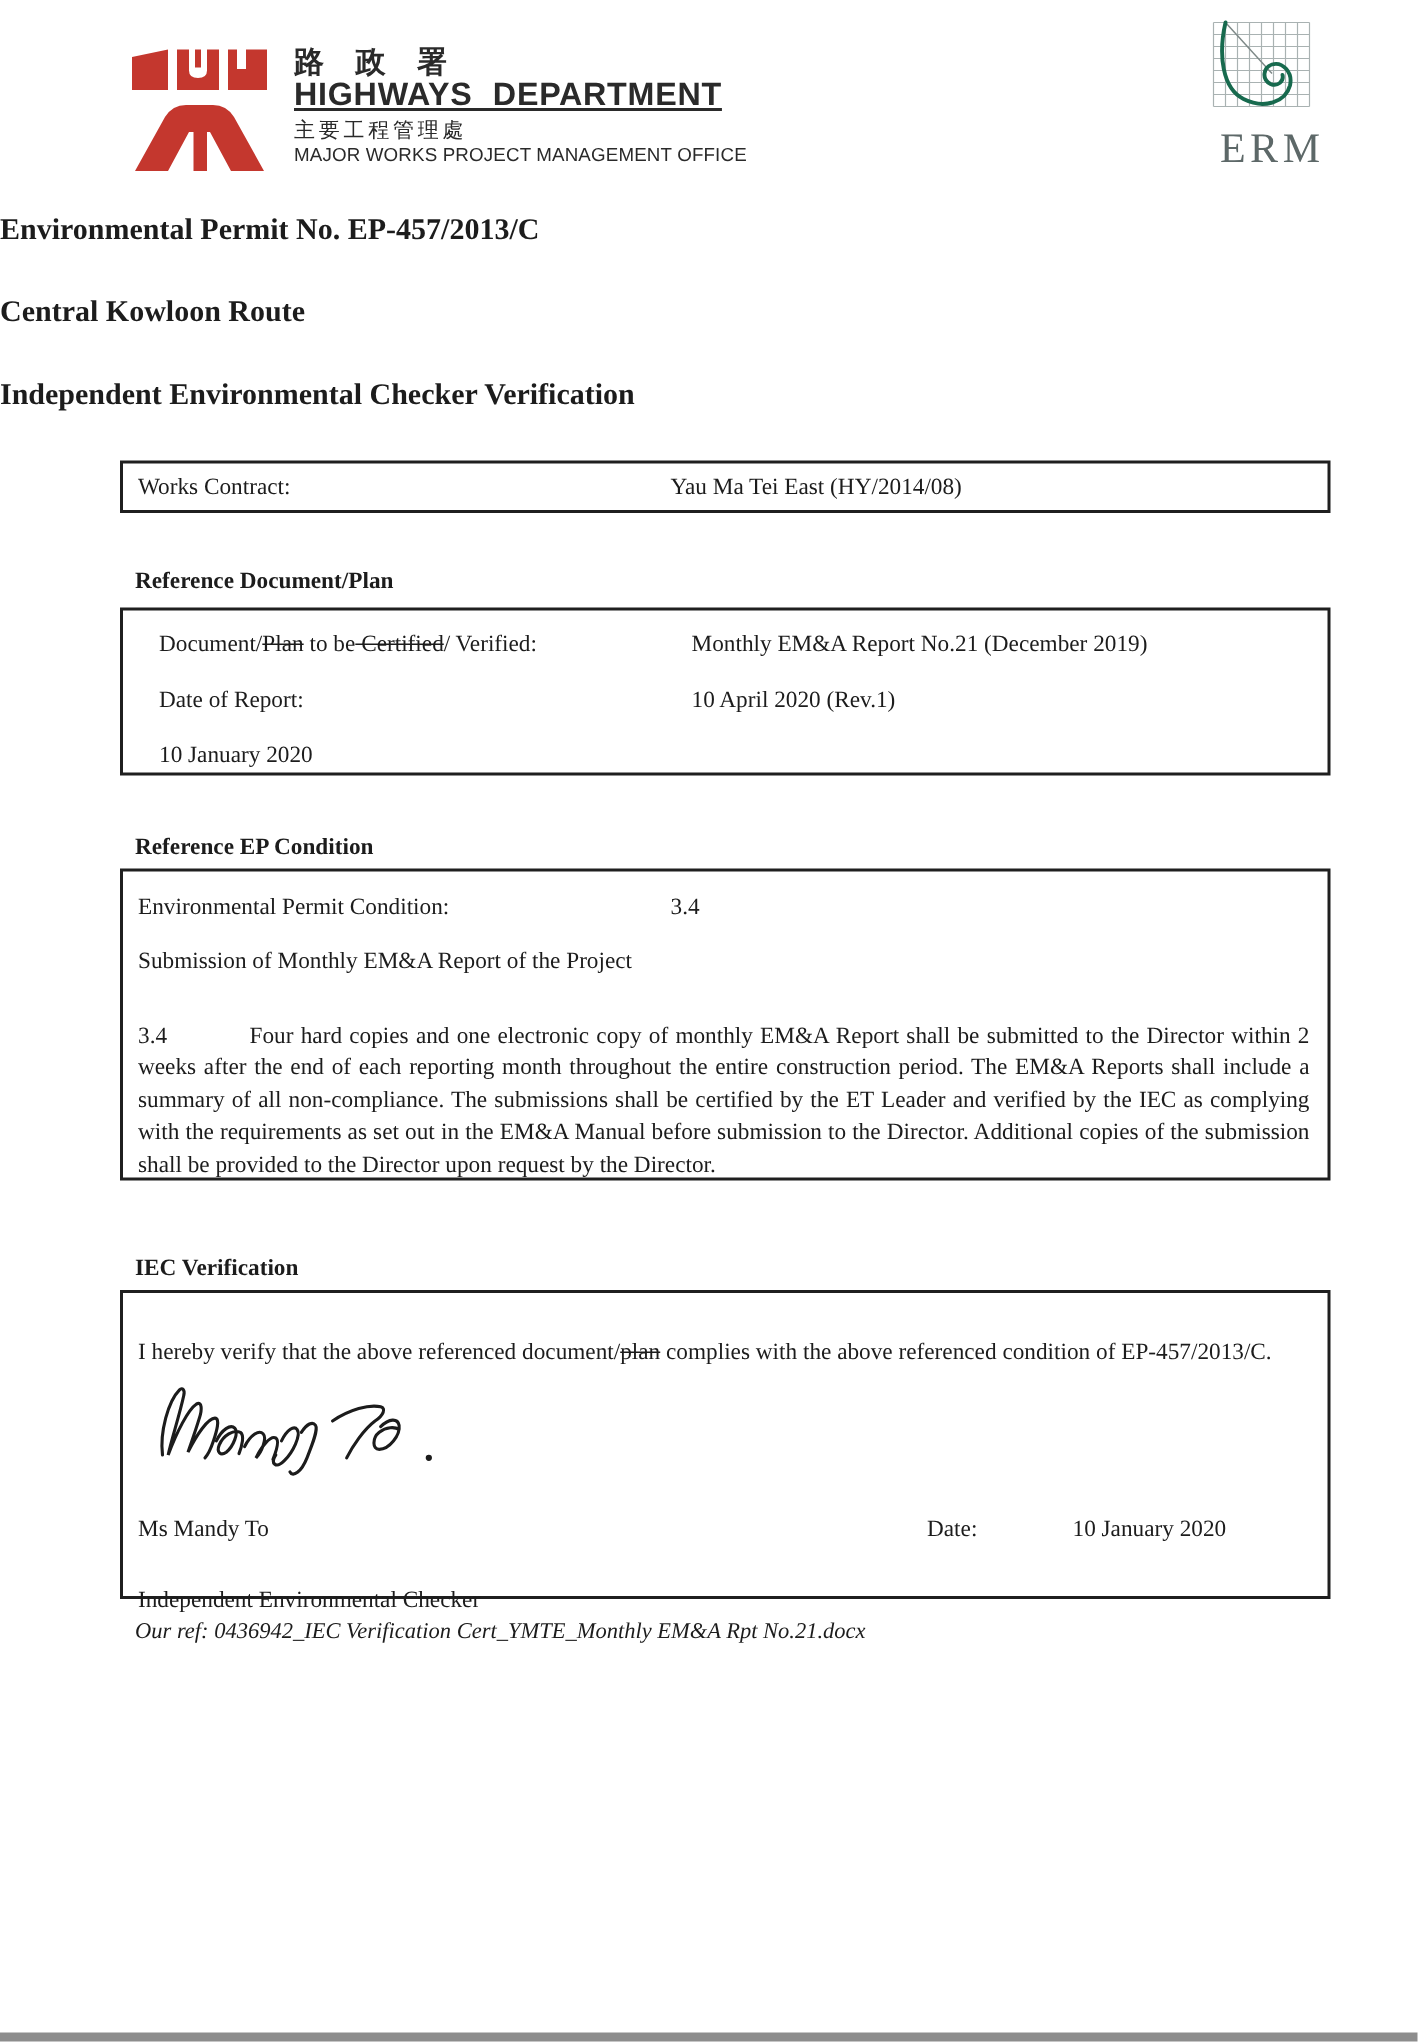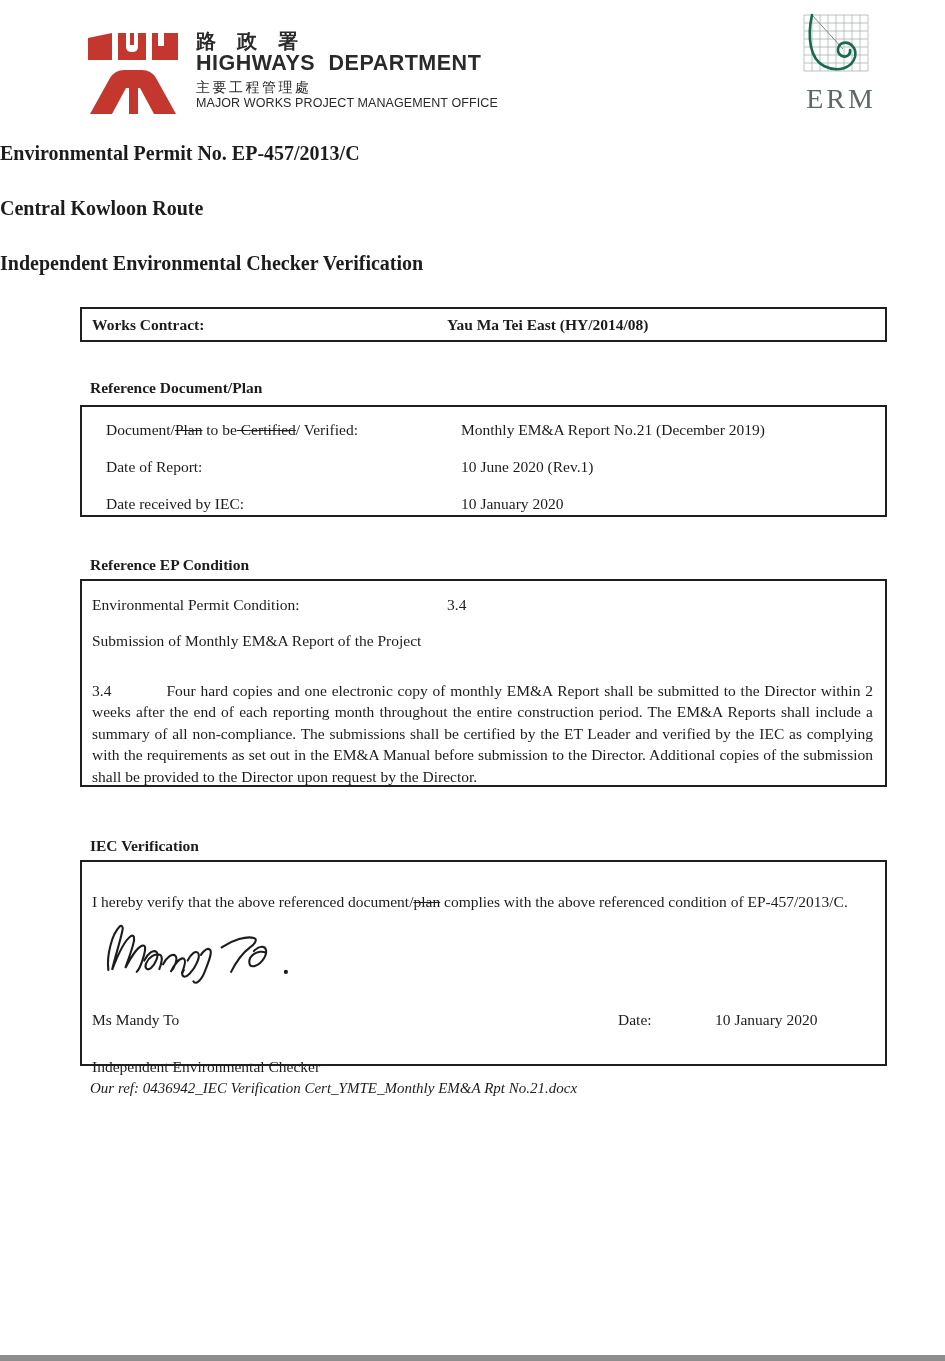--- a/index.html
+++ b/index.html
@@ -8,38 +8,38 @@
     width:945px; height:1361px; position:relative; overflow:hidden;
     font-family:"Liberation Serif", serif; color:#1c1c1c;
     font-size:15.5px;
   }
   .abs { position:absolute; }
 
   
   #hd-logo { left:88px; top:30px; width:92px; height:84px; }
   #dept-text { left:196px; top:31px; line-height:1; }
   .cn-large { font-family:"DejaVu Sans", sans-serif; font-weight:bold; font-size:20px; letter-spacing:7px; color:#2a2a2a; }
-  .en-large { font-family:"Liberation Sans", sans-serif; font-weight:bold; font-size:21.5px; letter-spacing:0.5px; word-spacing:7px; color:#2a2a2a; margin-top:2px; }
+  .en-large { font-family:"Liberation Sans", sans-serif; font-weight:bold; font-size:21.5px; letter-spacing:0.5px; word-spacing:7px; color:#2a2a2a; margin-top:2px;text-decoration:underline; }
   .cn-small { font-family:"DejaVu Sans", sans-serif; font-size:14px; letter-spacing:2.5px; color:#2a2a2a; margin-top:5px; }
   .en-small { font-family:"Liberation Sans", sans-serif; font-size:12.5px; letter-spacing:0.1px; color:#2a2a2a; margin-top:3px; }
-  #erm-logo { left:797px; top:13px; width:86px; text-align:center; }
+  #erm-logo { left:797px; top:13px; width:86px; text-align:right; }
   #erm-text { font-family:"Liberation Serif", serif; font-size:28px; letter-spacing:3px; color:#5d6868; margin-top:0px; margin-left:2px; }
 
   
   .doc-title { left:0; width:945px; text-align:left; font-weight:bold; font-size:20px; }
   #title-permit { top:142px; }
   #title-route  { top:197px; }
   #title-iec    { top:252px; }
 
   
   .box { left:80px; width:807px; border:2px solid #1f1f1f; background:#fff; }
   .section-heading { left:90px; font-weight:bold; font-size:15.5px; }
 
   #works-box { top:307px; height:35px; display:flex; align-items:center; padding-left:10px; }
-  #works-box .lbl, #works-box .val { font-weight:bold; }
+  #works-box .lbl, #works-box .val { font-weight:normal; }
   .lbl { display:inline-block; width:355px; flex:none; }
 
   #refdoc-heading { top:379px; }
   #refdoc-box { top:405px; height:112px; padding:12px 10px 0 24px; }
   .trow { display:flex; line-height:22px; margin-bottom:15px; }
 
   #ep-heading { top:556px; }
   #ep-box { top:579px; height:208px; padding:13px 12px 0 10px; }
   #ep-box .trow { margin-bottom:14px; }
   #ep-sub { line-height:22px; margin-bottom:6px; }
@@ -101,24 +101,23 @@
 </div>
 
 <div id="refdoc-heading" class="abs section-heading">Reference Document/Plan</div>
 <div id="refdoc-box" class="abs box">
   <div class="trow">
     <span class="lbl"><span>Document/</span><span class="strike">Plan</span><span> to be</span><span class="strike"> Certified</span><span>/ Verified:</span></span>
     <span>Monthly EM&amp;A Report No.21 (December 2019)</span>
   </div>
   <div class="trow">
     <span class="lbl">Date of Report:</span>
-    <span>10 June 2020 (Rev.1)</span>
+    <span>10 April 2020 (Rev.1)</span>
   </div>
   <div class="trow">
-    <span class="lbl">Date received by IEC:</span>
     <span>10 January 2020</span>
   </div>
 </div>
 
 <div id="ep-heading" class="abs section-heading">Reference EP Condition</div>
 <div id="ep-box" class="abs box">
   <div class="trow">
     <span class="lbl">Environmental Permit Condition:</span>
     <span>3.4</span>
   </div>

